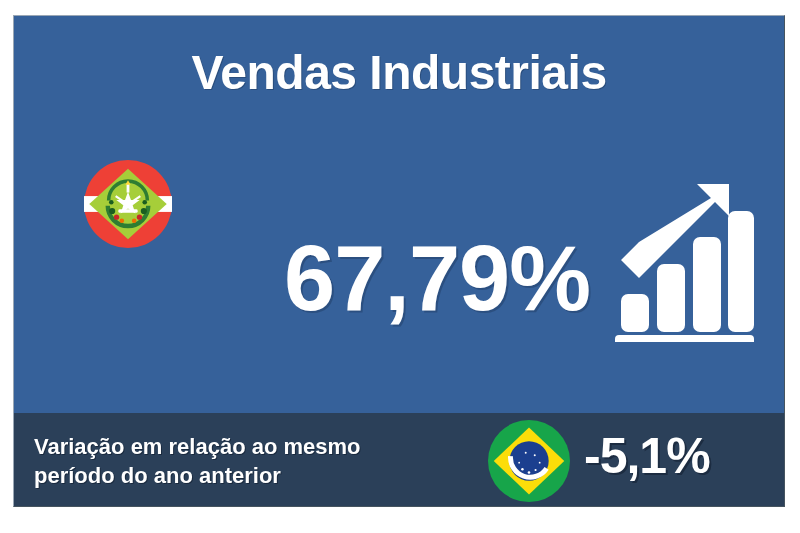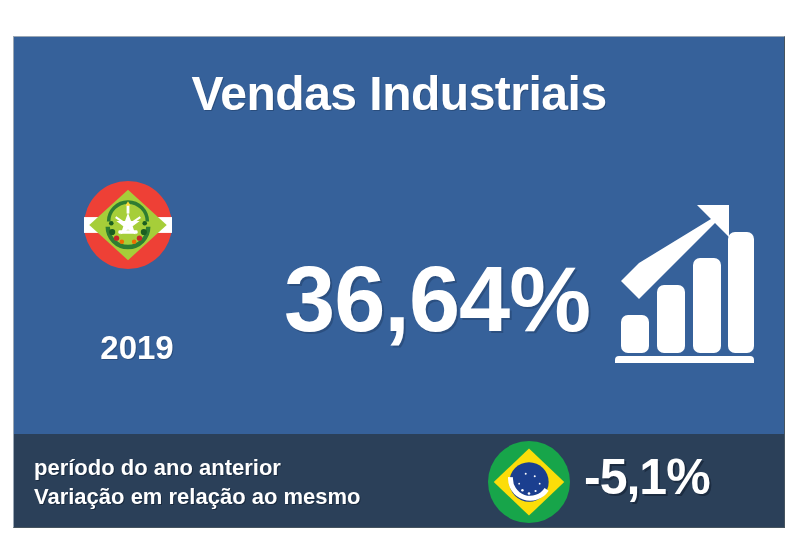--- a/index.html
+++ b/index.html
@@ -21,21 +21,20 @@
     top: 15px;
     width: 772px;
     height: 492px;
     background: #36619a;
     box-sizing: border-box;
     border-left: 1px solid #9aa7b5;
     border-top: 1px solid #9aa7b5;
     border-right: 1px solid #46545f;
     border-bottom: 1px solid #46545f;
     overflow: hidden;
-    margin-top: 21px;
   }
 
   
   #header-band {
     position: absolute;
     left: 0;
     top: 0;
     width: 100%;
     height: 128px;
   }
@@ -206,44 +205,43 @@
             <polygon points="0,-14 3.4,-4.6 13.3,-4.6 5.3,1.4 8.4,10.8 0,5 -8.4,10.8 -5.3,1.4 -13.3,-4.6 -3.4,-4.6" fill="#ffffff"></polygon>
             <rect x="-1.6" y="-24" width="3.2" height="11" fill="#ffffff"></rect>
             <polygon points="0,-27 3,-22 -3,-22" fill="#fdd835"></polygon>
             <path d="M-14,-9 L-4,-2" stroke="#ffffff" stroke-width="2.4"></path>
             <path d="M14,-9 L4,-2" stroke="#ffffff" stroke-width="2.4"></path>
             <rect x="-11" y="6" width="22" height="4" rx="1.6" fill="#ffffff"></rect>
           </g>
         </svg>
       </div>
 
-      <div id="period-year">2019</div>
-    </div>
-
-    <div id="primary-value">36,64%</div>
+    </div>
+
+    <div id="primary-value">67,79%</div>
 
     <div id="growth-chart-icon">
       <svg viewBox="0 0 145 160" width="145" height="160" aria-hidden="true">
         <g fill="#ffffff">
           <rect x="10" y="112" width="28" height="38" rx="7"></rect>
           <rect x="46" y="82" width="28" height="68" rx="7"></rect>
           <rect x="82" y="55" width="28" height="95" rx="7"></rect>
           <rect x="117" y="29" width="26" height="121" rx="7"></rect>
           <rect x="4" y="153" width="139" height="11" rx="4"></rect>
           <path d="M10 78 L28 96 L104 20 L118 34 L118 2 L86 2 L100 16 L28 60 Z"></path>
         </g>
       </svg>
     </div>
 
   </div>
 
   <div id="footer-band">
     <div id="footer-caption">
+      <div>Variação em relação ao mesmo</div>
       <div>período do ano anterior</div>
-      <div>Variação em relação ao mesmo</div>
     </div>
 
     <div id="br-flag-badge">
       <svg viewBox="0 0 100 100" width="82" height="82" aria-hidden="true">
         <circle cx="50" cy="50" r="50" fill="#17a54a"></circle>
         <polygon points="50,9 93,50 50,91 7,50" fill="#fcdd09"></polygon>
         <circle cx="50" cy="50" r="24" fill="#1b3f8f"></circle>
         <path d="M27.5 44 A24 24 0 0 0 71.5 59" fill="none" stroke="#ffffff" stroke-width="6"></path>
         <g fill="#ffffff">
           <circle cx="42" cy="60" r="1.5"></circle>

